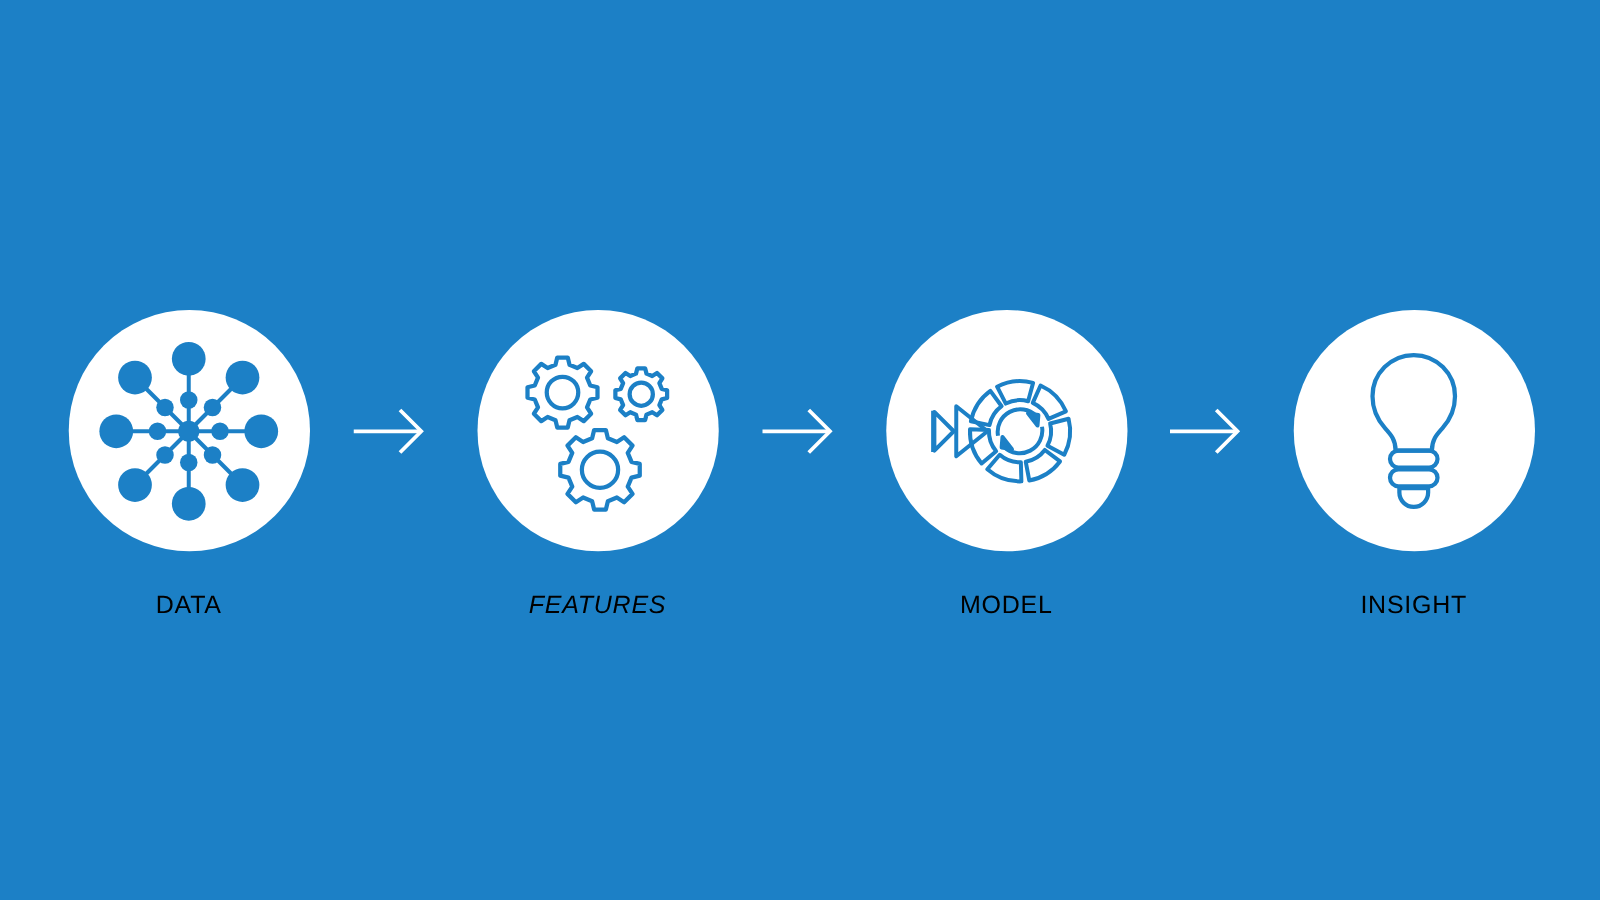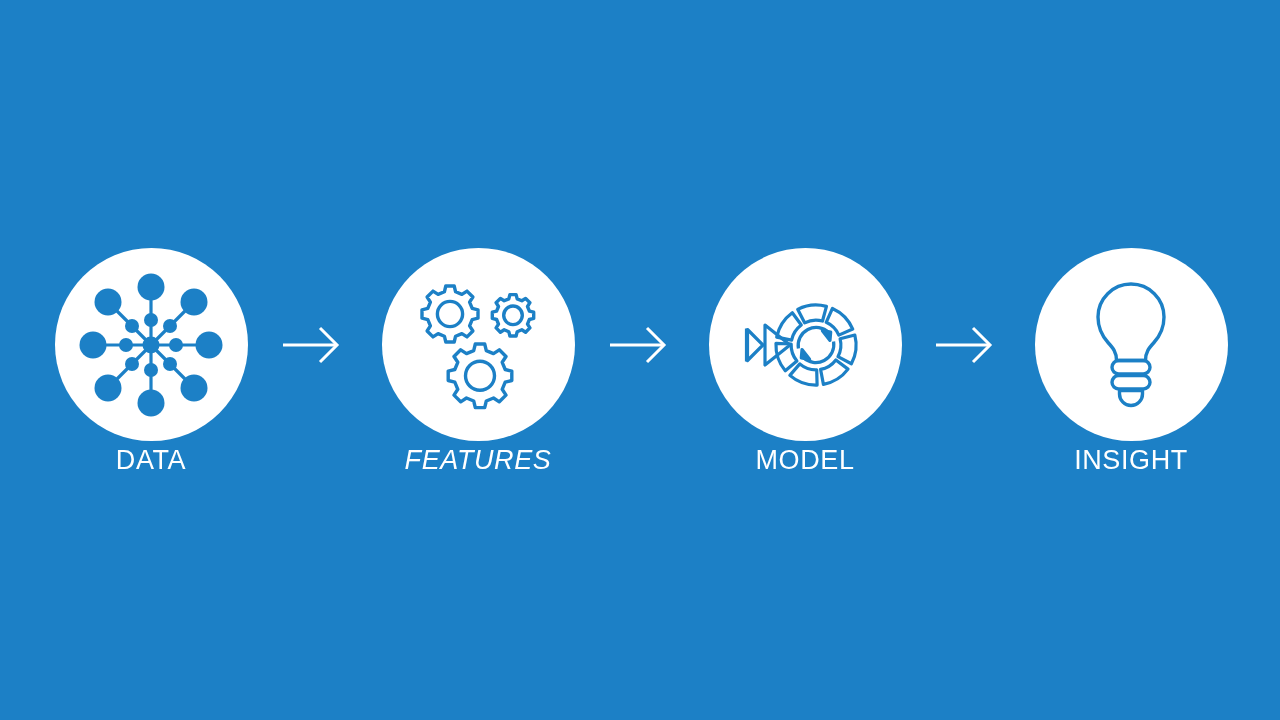--- a/index.html
+++ b/index.html
@@ -51,23 +51,23 @@
     display: flex;
     align-items: center;
     justify-content: center;
     position: relative;
   }
   .disc svg {
     display: block;
   }
 
   .stage-label {
-    margin-top: 6px;
-    color: #ffffff;
-    font-size: 27px;
+    margin-top: 33px;
+    color: #000000;
+    font-size: 20px;
     font-weight: 400;
     letter-spacing: 0.6px;
     line-height: 1;
     white-space: nowrap;
     font-family: "Liberation Sans", sans-serif;
   }
 
   
   .connector {
     position: absolute;

